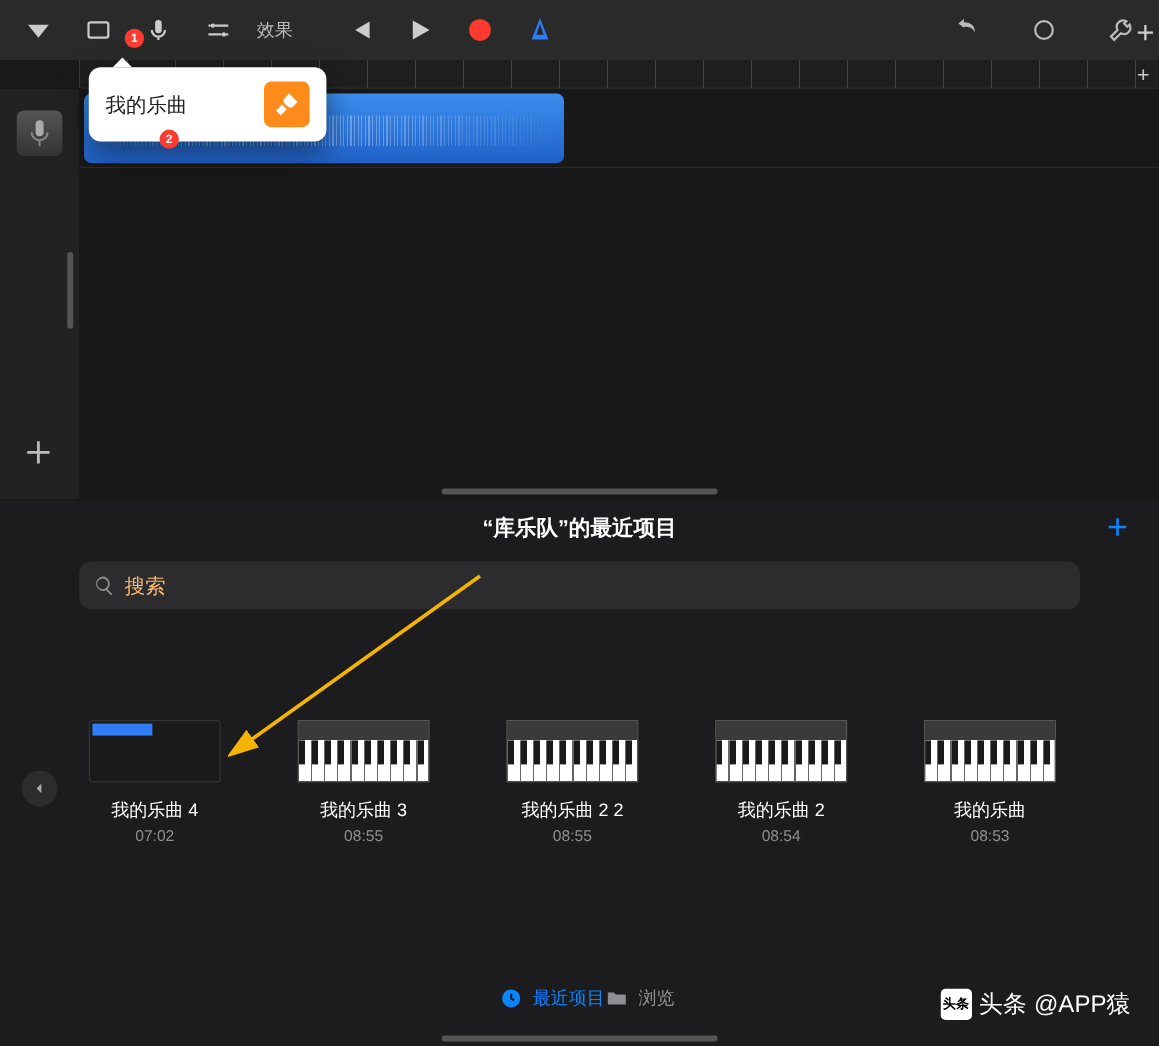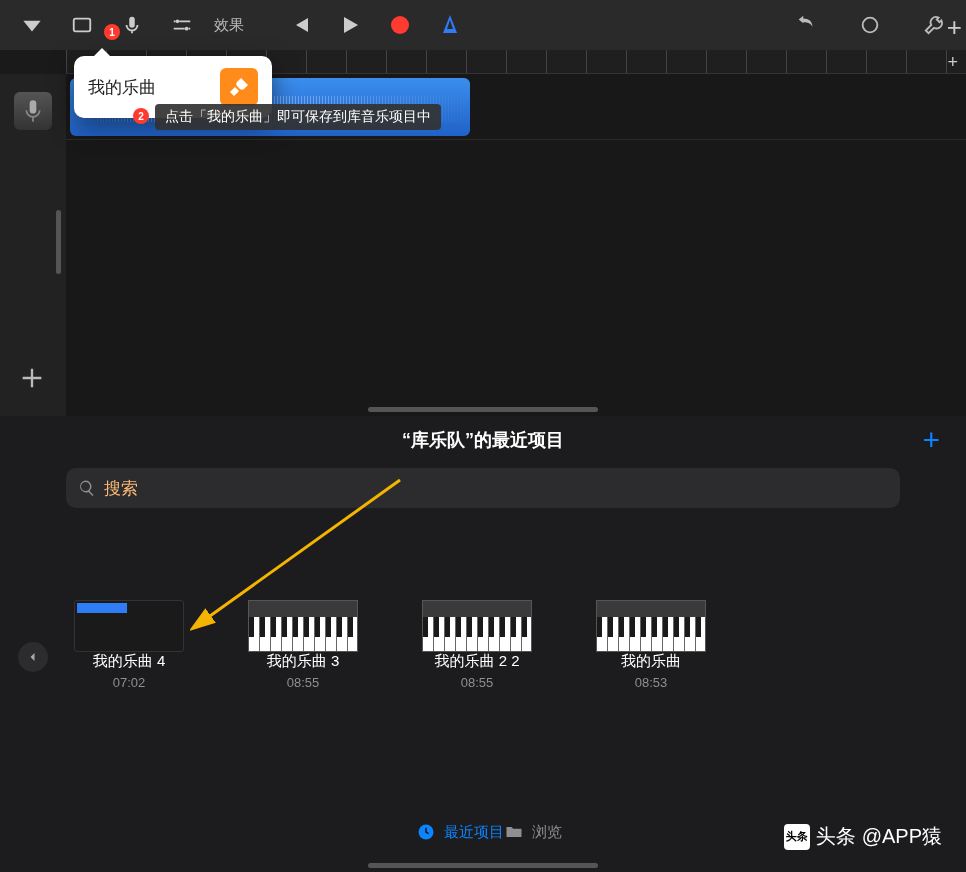--- a/index.html
+++ b/index.html
@@ -232,21 +232,21 @@
 .keyboard::after {
   content:'';
   position:absolute; top:32%; left:0; right:0; height:40%;
   background: repeating-linear-gradient(to right, #1a1a1a 0 5px, transparent 5px 11px);
 }
 .keyboard::before {
   content:'';
   position:absolute; top:32%; left:0; right:0; bottom:0;
   background: repeating-linear-gradient(to right, transparent 0 10px, #666 10px 11px);
 }
-.proj-name { color:#fff; font-size:15px; white-space:nowrap; }
+.proj-name { color:#fff; font-size:15px; margin-top:14px; white-space:nowrap; }
 .proj-time { color:#8e8e93; font-size:13px; margin-top:4px; }
 
 .bottom-tabs {
   position:absolute; bottom:30px; left:12px; right:0;
   display:flex; justify-content:center; 
 }
 .btab { display:flex; align-items:center; gap:8px; color:#8e8e93; font-size:15px; }
 .btab.active { color:#0a84ff; }
 .btab svg { width:20px; height:20px; fill:currentColor; }
 
@@ -367,21 +367,20 @@
     <span class="dd-title">我的乐曲</span>
     <div class="dd-icon">
       <svg viewBox="0 0 24 24">
           <path d="M14 3l7 7-4 4c-1 1-3 1-4 0l-3-3c-1-1-1-3 0-4l4-4zM8 12l-5 5 4 4 5-5"></path>
         </svg>
     </div>
   </div>
 
   <div class="badge badge-1">1</div>
   <div class="badge badge-2">2</div>
-  <div class="callout callout-2">点击「我的乐曲」即可保存到库音乐项目中</div>
 
   <div class="vslider"></div>
 
   <div class="add-track">
     <svg viewBox="0 0 24 24">
         <path d="M12 4v16M4 12h16"></path>
       </svg>
   </div>
 
   <div class="handle-bar"></div>
@@ -429,20 +428,25 @@
       <div class="proj-name">我的乐曲 3</div>
       <div class="proj-time">08:55</div>
     </div>
     <div class="proj">
       <div class="keyboard"></div>
       <div class="proj-name">我的乐曲 2 2</div>
       <div class="proj-time">08:55</div>
     </div>
     <div class="proj">
       <div class="keyboard"></div>
+      <div class="proj-name">我的乐曲 2</div>
+      <div class="proj-time">08:54</div>
+    </div>
+    <div class="proj">
+      <div class="keyboard"></div>
       <div class="proj-name">我的乐曲</div>
       <div class="proj-time">08:53</div>
     </div>
   </div>
 
   <div class="bottom-tabs">
     <div class="btab active">
       <svg viewBox="0 0 24 24">
           <circle cx="12" cy="12" r="9"></circle>
           <path d="M12 7v5l3 2" stroke="#1c1c1e" stroke-width="2" fill="none"></path>

